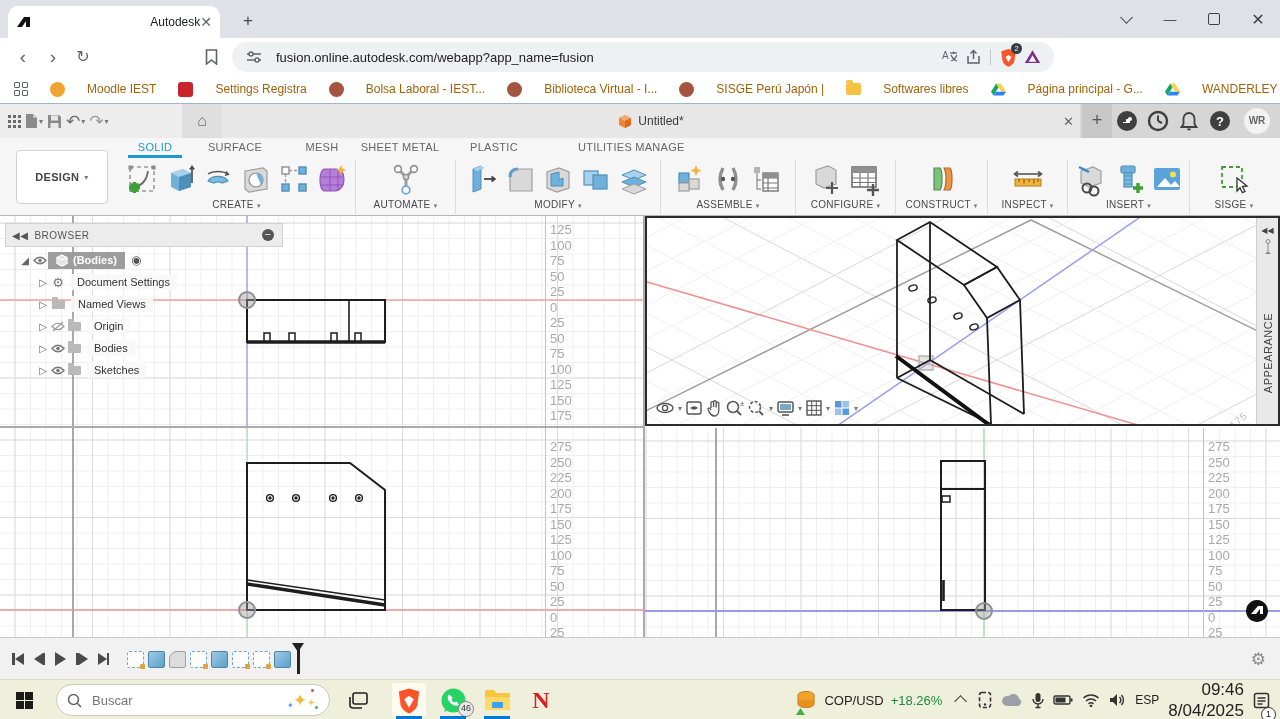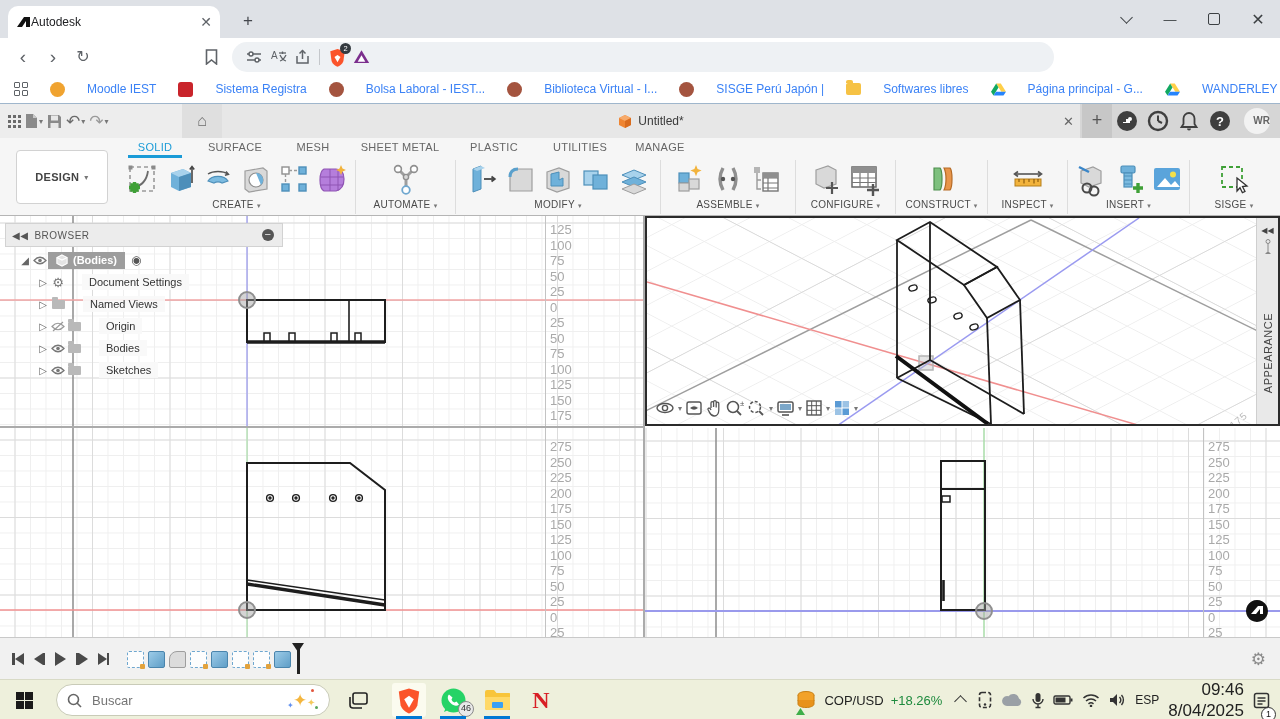--- a/index.html
+++ b/index.html
@@ -3,63 +3,63 @@
 <meta charset="utf-8">
 <style>
   html,body{margin:0;padding:0;}
   body{font-family:"Liberation Sans","DejaVu Sans",sans-serif;background:#000;}
   #stage{position:relative;width:1280px;height:719px;background:#fff;overflow:hidden;}
   svg{display:block;}
 
   
   .tabbar{position:absolute;left:0;top:0;width:1280px;height:38px;background:#dee1e6;}
   .btab{position:absolute;left:8px;top:6px;width:212px;height:32px;background:#fff;border-radius:10px 10px 0 0;display:flex;align-items:center;padding:0 8px;box-sizing:border-box;font-size:12px;color:#202124;}
-  .btab .ttl{flex:1;margin-left:0;}
+  .btab .ttl{flex:1;margin-left:0;text-align:right;}
   .tabx{color:#5f6368;font-size:14px;cursor:default;}
   .newtab{position:absolute;left:236px;top:10px;width:24px;height:24px;text-align:center;line-height:22px;font-size:17px;color:#44474d;border-radius:50%;}
   .winctl{position:absolute;right:0;top:0;height:38px;display:flex;align-items:center;}
   .winbtn{width:44px;height:38px;display:flex;align-items:center;justify-content:center;color:#3c4043;font-size:13px;}
   .chev{width:8px;height:8px;border-right:1.5px solid #3c4043;border-bottom:1.5px solid #3c4043;transform:rotate(45deg);margin-top:-4px;}
   .restore{width:10px;height:10px;border:1.2px solid #3c4043;border-radius:2px;}
 
   
   .navbar{position:absolute;left:0;top:38px;width:1280px;height:37px;background:#fff;display:flex;align-items:center;}
   .navbtn{width:30px;height:30px;display:flex;align-items:center;justify-content:center;color:#5f6368;font-size:19px;}
   .omni{position:absolute;left:232px;top:4px;width:822px;height:30px;background:#eef1f4;border-radius:15px;display:flex;align-items:center;padding:0 10px;box-sizing:border-box;}
   .omni .url{flex:1;font-size:13px;color:#202124;margin-left:10px;white-space:nowrap;overflow:hidden;}
   .oicon{width:24px;height:22px;display:flex;align-items:center;justify-content:center;position:relative;}
   .odiv{width:1px;height:16px;background:#c4c7cb;margin:0 5px;}
   .badge2{position:absolute;top:-3px;right:-2px;background:#343a40;color:#fff;border-radius:50%;width:11px;height:11px;font-size:7.5px;line-height:11px;text-align:center;}
   .rticons{position:absolute;right:8px;top:40px;display:flex;gap:6px;}
   .rticons .oicon{width:28px;height:30px;}
 
   
   .bmbar{position:absolute;left:0;top:75px;width:1280px;height:28px;background:#fff;display:flex;align-items:center;border-bottom:1px solid #9fb6cc;}
-  .bm{display:flex;align-items:center;gap:22px;font-size:12px;color:#3b82f6;margin-right:22px;white-space:nowrap;}
+  .bm{display:flex;align-items:center;gap:22px;font-size:12px;color:#a16207;margin-right:22px;white-space:nowrap;}
   .bmico{width:15px;height:15px;border-radius:50%;display:inline-block;}
   .appsgrid{width:14px;height:14px;display:grid;grid-template-columns:6px 6px;grid-template-rows:6px 6px;gap:2px;margin:0 10px 0 14px;}
   .appsgrid i{border:1.4px solid #5f6368;border-radius:1px;}
   .bmsep{width:1px;height:16px;background:#dadce0;margin-right:12px;}
   .folderico{width:15px;height:12px;background:#f6c244;border-radius:2px;position:relative;}
   .folderico:before{content:"";position:absolute;top:-3px;left:0;width:7px;height:3px;background:#f6c244;border-radius:2px 2px 0 0;}
 
   
   .fstrip{position:absolute;left:0;top:104px;width:1280px;height:34px;background:#d6d6d6;}
   .fstrip .qa{position:absolute;left:0;top:0;width:182px;height:34px;background:#ededed;display:flex;align-items:center;gap:4px;padding-left:8px;box-sizing:border-box;}
   .qico{height:24px;display:flex;align-items:center;justify-content:center;color:#5a5a5a;font-size:16px;}
   .grid9{width:13px;height:13px;display:grid;grid-template-columns:3px 3px 3px;grid-template-rows:3px 3px 3px;gap:2px;}
   .grid9 i{background:#6b6b6b;}
   .caret{font-size:8px;color:#777;margin-left:1px;}
   .hometab{position:absolute;left:182px;top:0;width:40px;height:34px;background:#dfdfdf;display:flex;align-items:center;justify-content:center;color:#6d6d6d;font-size:16px;}
   .doctab{position:absolute;left:222px;top:0;width:858px;height:34px;background:#e7e7e7;display:flex;align-items:center;justify-content:center;font-size:12px;color:#3a3a3a;}
   .doctab .x{position:absolute;right:6px;color:#666;font-size:13px;}
   .plustab{position:absolute;left:1082px;top:0;width:30px;height:34px;background:#c7c7c7;color:#555;font-size:18px;text-align:center;line-height:32px;}
   .circ{position:absolute;top:5px;width:24px;height:24px;border-radius:50%;display:flex;align-items:center;justify-content:center;}
   .circ.dark{color:#3f3f3f;}
-  .avatar{position:absolute;left:1244px;top:4px;width:26px;height:26px;background:#f2f2f2;border-radius:50%;text-align:right;line-height:26px;font-size:10px;font-weight:bold;color:#666;}
+  .avatar{position:absolute;left:1244px;top:4px;width:26px;height:26px;background:#f2f2f2;border-radius:50%;text-align:center;line-height:26px;font-size:10px;font-weight:bold;color:#666;}
 
   
   .ribbon{position:absolute;left:0;top:138px;width:1280px;height:77px;background:#f6f6f6;border-bottom:1px solid #cfcfcf;}
   .designbtn{position:absolute;left:16px;top:12px;width:90px;height:52px;background:#fff;border:1px solid #d2d2d2;border-radius:4px;display:flex;align-items:center;justify-content:center;font-size:11px;font-weight:bold;color:#444;letter-spacing:.3px;}
   .rtab{position:absolute;top:3px;transform:translateX(-50%);font-size:11px;color:#666;letter-spacing:.3px;}
   .rtab.active{color:#1a9bd7;}
   .tabline{position:absolute;left:128px;top:17px;width:54px;height:3px;background:#1a9bd7;}
   .grprow{position:absolute;left:118px;top:22px;height:54px;display:flex;}
   .rgroup{display:flex;flex-direction:column;align-items:center;justify-content:flex-start;border-right:1px solid #ddd;box-sizing:border-box;}
   .rgroup .icons{display:flex;align-items:center;gap:2px;height:38px;}
@@ -89,21 +89,21 @@
   
   .bpanel{position:absolute;left:5px;top:7px;width:278px;}
   .bphead{height:22px;background:#ececec;border:1px solid #d2d2d2;display:flex;align-items:center;font-size:10px;color:#555;letter-spacing:.5px;}
   .bphead .coll{margin:0 6px;color:#555;font-size:10px;}
   .minusc{margin-left:auto;margin-right:8px;width:12px;height:12px;border-radius:50%;background:#555;color:#ececec;font-size:11px;line-height:10px;text-align:center;}
   .trow{position:absolute;height:22px;display:flex;align-items:center;font-size:11px;color:#333;}
   .tri{color:#666;font-size:10px;width:14px;text-align:center;}
   .eye{width:16px;display:flex;justify-content:center;}
   .fold{width:13px;height:9px;background:#b9b9b9;border-radius:1px;position:relative;margin:0 2px;}
   .fold:before{content:"";position:absolute;top:-2.5px;left:0;width:6px;height:2.5px;background:#b9b9b9;border-radius:1px 1px 0 0;}
-  .chip{background:rgba(248,248,248,.92);padding:2px 7px;margin-left:16px;}
+  .chip{background:rgba(248,248,248,.92);padding:2px 7px;margin-left:4px;}
   .rootchip{background:#9d9d9d;color:#fff;font-weight:bold;padding:2px 8px;display:flex;align-items:center;gap:5px;}
   .apstrip{position:absolute;right:0;top:0;width:21px;height:100%;background:#e9e9e9;border-left:1px solid #cfcfcf;display:flex;flex-direction:column;align-items:center;}
   .apstrip .vtext{margin-top:58px;font-size:11px;color:#444;letter-spacing:.5px;writing-mode:vertical-rl;transform:rotate(180deg);}
   .navtools{position:absolute;left:8px;bottom:5px;display:flex;align-items:center;gap:3px;}
   .nt{height:22px;display:flex;align-items:center;justify-content:center;color:#555;}
   .ntc{font-size:8px;color:#777;}
 
   
   .timeline{position:absolute;left:0;top:637px;width:1280px;height:42px;background:#f1f1f1;border-top:1px solid #c9c9c9;display:flex;align-items:center;}
   .pb{display:flex;align-items:center;gap:10px;margin-left:12px;}
@@ -184,20 +184,21 @@
       <span class="oicon">
         <svg width="16" height="14" viewBox="0 0 16 14">
             <g stroke="#5f6368" stroke-width="1.5" fill="none">
               <line x1="1" y1="4" x2="15" y2="4"></line>
               <line x1="1" y1="10" x2="15" y2="10"></line>
               <circle cx="5" cy="4" r="2" fill="#fff"></circle>
               <circle cx="11" cy="10" r="2" fill="#fff"></circle>
             </g>
           </svg>
       </span>
+      <span class="url">fusion.online.autodesk.com/webapp?app_name=fusion</span>
       <span class="oicon">
         <svg width="17" height="16" viewBox="0 0 17 16">
             <text x="1" y="10" font-size="10" fill="#5f6368" font-family="sans-serif">A</text>
             <line x1="9" y1="4" x2="16" y2="4" stroke="#5f6368" stroke-width="1.3"></line>
             <line x1="12.5" y1="2.5" x2="12.5" y2="5" stroke="#5f6368" stroke-width="1.3"></line>
             <path d="M10 6 q2.5 5 6 6 M16 6 q-2.5 5 -6 6" stroke="#5f6368" stroke-width="1.3" fill="none"></path>
           </svg>
       </span>
       <span class="oicon">
         <svg width="15" height="16" viewBox="0 0 15 16">
@@ -265,21 +266,21 @@
         <i></i>
         <i></i>
       </span>
     <span class="bmsep"></span>
     <span class="bm">
       <span class="bmico" style="background:#f0a330;"></span>
       <span>Moodle IEST</span>
     </span>
     <span class="bm">
       <span class="bmico" style="background:#c9242b;border-radius:3px;"></span>
-      <span>Sistema Registra</span>
+      <span>Settings Registra</span>
     </span>
     <span class="bm">
       <span class="bmico" style="background:#a4543f;"></span>
       <span>Bolsa Laboral - IEST...</span>
     </span>
     <span class="bm">
       <span class="bmico" style="background:#a4543f;"></span>
       <span>Biblioteca Virtual - I...</span>
     </span>
     <span class="bm">
@@ -385,24 +386,24 @@
     <span class="avatar">WR</span>
   </div>
 
   <div class="ribbon">
     <div class="designbtn">
       <span>DESIGN</span>
         <span class="caret" style="margin-left:5px;">▾</span>
     </div>
     <span class="rtab active" style="left:155px;">SOLID</span>
     <span class="rtab" style="left:235px;">SURFACE</span>
-    <span class="rtab" style="left:313px;">MESH</span>
+    <span class="rtab" style="left:322px;">MESH</span>
     <span class="rtab" style="left:400px;">SHEET METAL</span>
     <span class="rtab" style="left:494px;">PLASTIC</span>
-    <span class="rtab" style="left:580px;">UTILITIES</span>
+    <span class="rtab" style="left:605px;">UTILITIES</span>
     <span class="rtab" style="left:660px;">MANAGE</span>
     <div class="tabline"></div>
 
     <div class="grprow">
       <div class="rgroup" style="width:238px;">
         <div class="icons">
           <span>
               <svg width="36" height="36" viewBox="0 0 36 36">
                 <rect x="6" y="6" width="24" height="24" fill="none" stroke="#9a9a9a" stroke-width="1.6" stroke-dasharray="4 3"></rect>
                 <rect x="4.5" y="4.5" width="4" height="4" fill="#8a8a8a"></rect>

